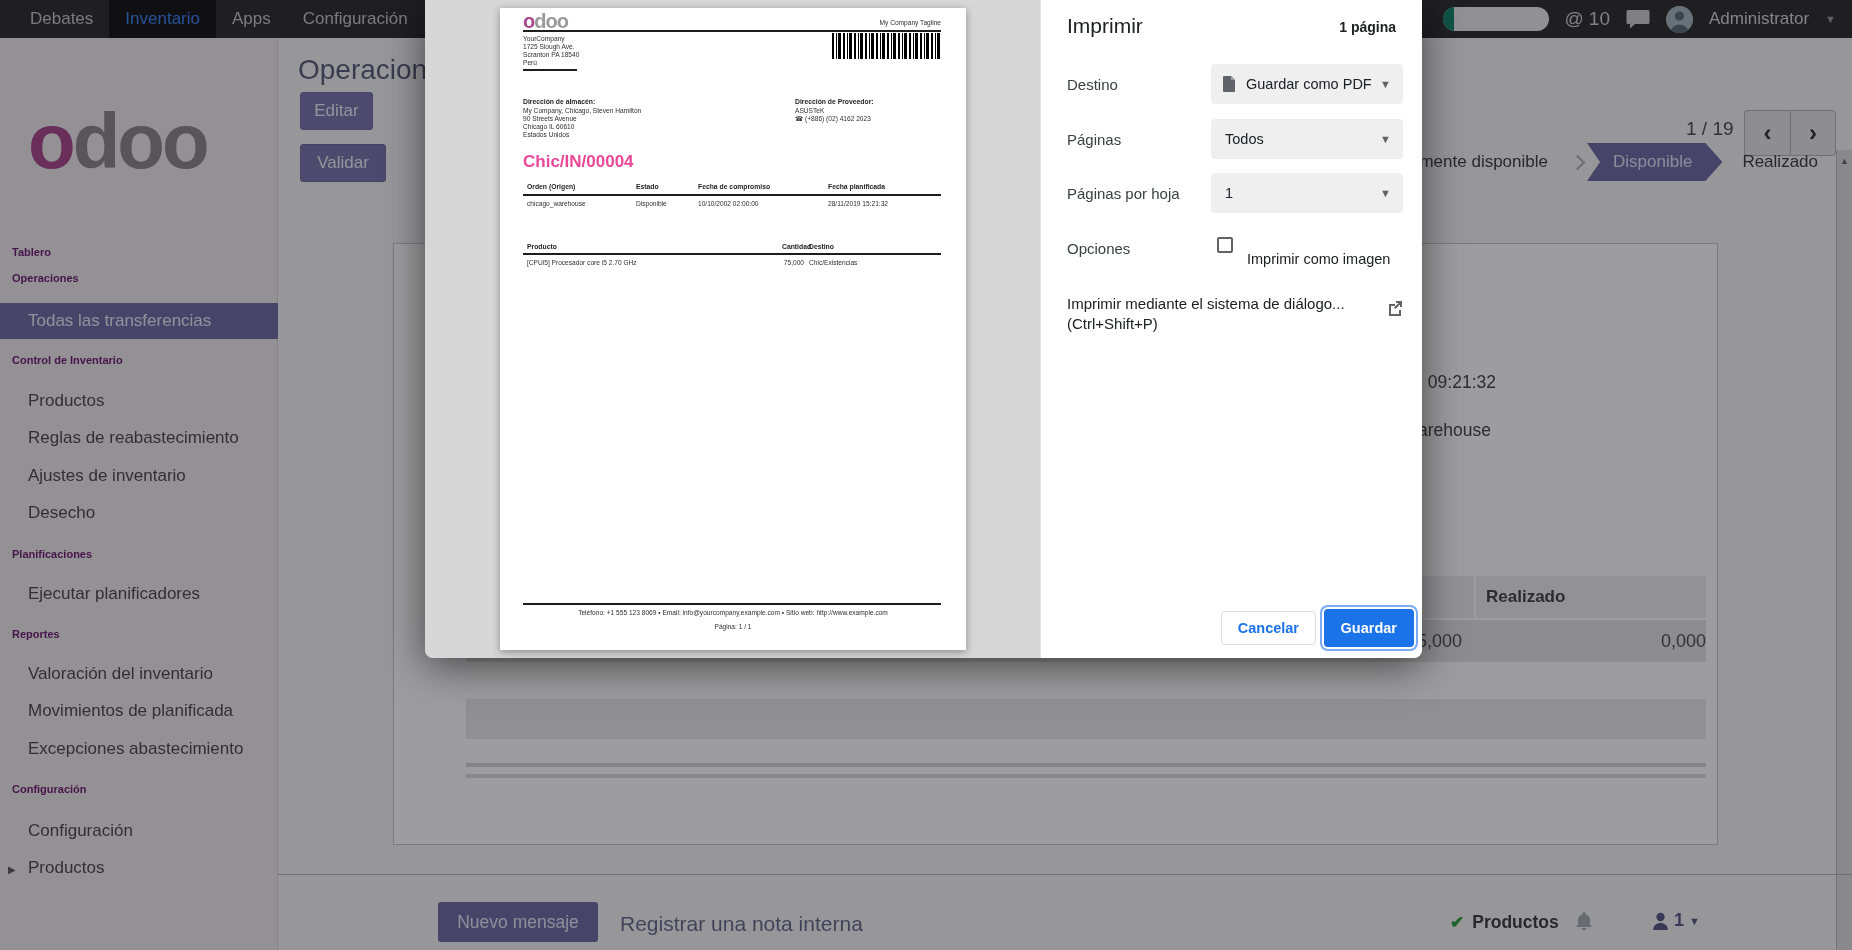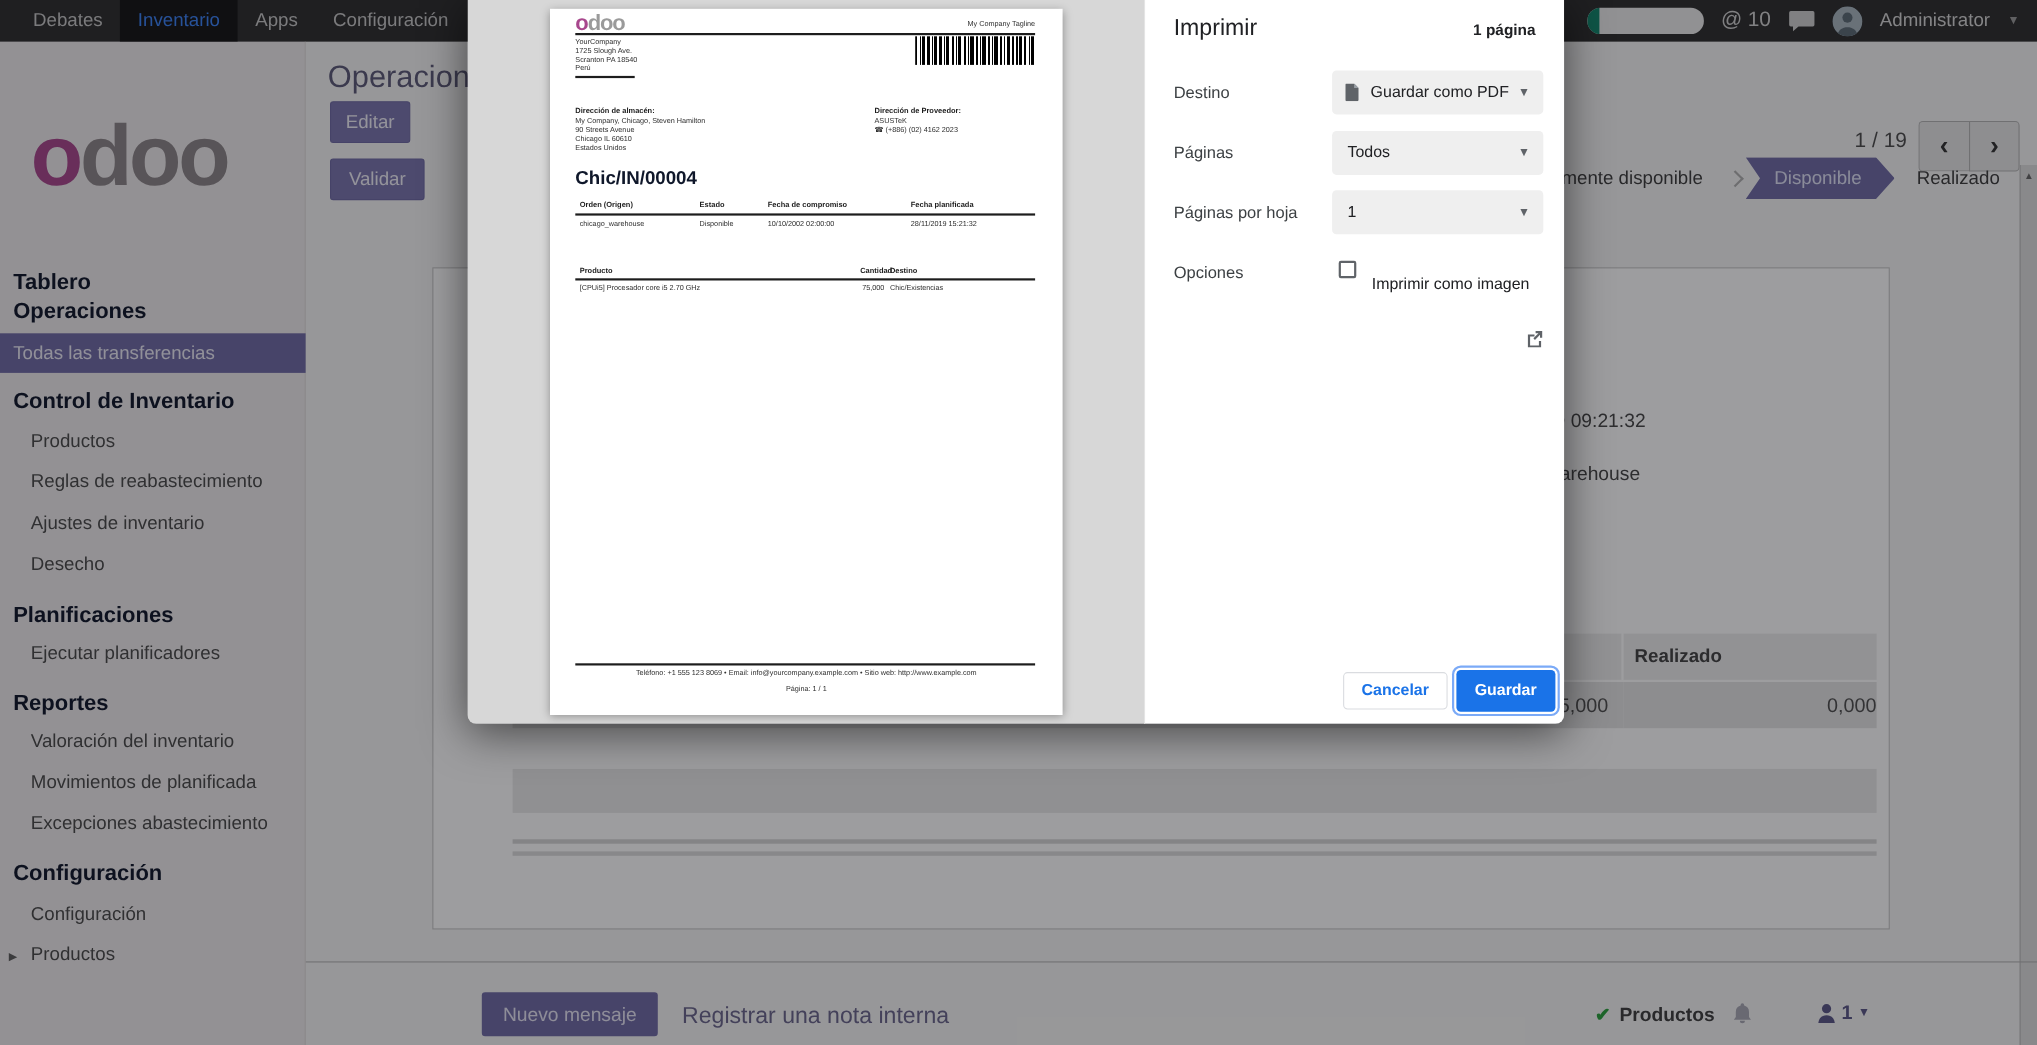--- a/index.html
+++ b/index.html
@@ -18,23 +18,23 @@
   .searchpill .green { position:absolute; left:0; top:0; width:11px; height:24px; background:#12856b; }
   .atcount { font-size:19px; color:#cfcfcf; display:flex; gap:5px; align-items:center; }
   .username { font-size:17px; color:#d6d6d6; }
   .caret { font-size:11px; color:#9a9a9a; }
   .avatar { width:27px; height:27px; border-radius:50%; background:#8fa3b0; overflow:hidden; display:flex; align-items:flex-end; justify-content:center; }
 
   
   .sidebar { position:absolute; left:0; top:38px; width:278px; height:912px; background:#efeced; border-right:1px solid #dcd8d8; z-index:1; }
   .logo { position:absolute; left:28px; top:58px; font-size:78px; font-weight:bold; letter-spacing:-3px; color:#8d8689; }
   .logo .o1 { color:#a8478d; }
-  .side-h { position:absolute; left:12px; font-size:20px; font-weight:bold; color:#0f172a; white-space:nowrap; }
+  .side-h { position:absolute; left:12px; font-size:11px; font-weight:bold; color:#701a75; white-space:nowrap; }
   .side-i { position:absolute; left:28px; font-size:17px; color:#4a4a4a; white-space:nowrap; cursor:default; }
-  .side-sel { position:absolute; left:0; width:278px; height:36px; background:#716ca6; color:#ebeaf5; font-size:17px; line-height:36px; padding-left:12px; white-space:nowrap; }
+  .side-sel { position:absolute; left:0; width:278px; height:36px; background:#716ca6; color:#ebeaf5; font-size:17px; line-height:36px; padding-left:28px; white-space:nowrap; }
   .side-exp { position:absolute; left:8px; font-size:10px; color:#5c5c5c; }
 
   
   .main { position:absolute; left:278px; top:38px; width:1574px; height:912px; background:#f6f6f6; z-index:1; }
   .pagetitle { position:absolute; left:20px; top:16px; font-size:28px; color:#5d5a78; }
   .obtn { position:absolute; background:#7b76ad; border:1px solid #6f6aa3; border-radius:3px; color:#f0eff8; font-size:17px; display:flex; align-items:center; justify-content:center; cursor:default; }
   .pager-label { position:absolute; left:1408px; top:80px; font-size:19px; color:#4c4c4c; }
   .pager-btns { position:absolute; left:1466px; top:72px; display:flex; }
   .pager-btn { width:46px; height:46px; background:#e7e7e7; border:1px solid #b5b5b5; font-size:24px; font-weight:bold; color:#333; display:flex; align-items:center; justify-content:center; }
   .pager-btn:first-child { border-radius:4px 0 0 4px; border-right:none; }
@@ -77,21 +77,21 @@
   .page { position:absolute; left:75px; top:8px; width:466px; height:642px; background:#fff; box-shadow:0 2px 8px rgba(0,0,0,0.35); }
   .page .abs { white-space:nowrap; }
   .doc-logo { font-size:20px; font-weight:bold; letter-spacing:-1px; color:#9a9a9a; }
   .doc-logo .o1 { color:#a8478d; }
   .t6 { font-size:6.6px; color:#2f2f2f; line-height:8px; }
   .t6b { font-size:6.8px; font-weight:bold; color:#1d1d1d; }
   .rule { background:#1d1d1d; height:2px; }
   .rule1 { background:#1d1d1d; height:1.5px; }
   .barcode { position:absolute; left:332px; top:25px; width:108px; height:26px;
     background:repeating-linear-gradient(to right,#000 0 2px,#fff 2px 4px,#000 4px 5px,#fff 5px 6px,#000 6px 9px,#fff 9px 11px); }
-  .doc-ref { font-size:17px; font-weight:bold; color:#0f172a; }
+  .doc-ref { font-size:17px; font-weight:bold; color:#ec4899; }
   .settings { flex:1; background:#ffffff; position:relative; border-left:1px solid #e4e4e4; }
   .dlg-title { position:absolute; left:26px; top:14px; font-size:21px; color:#202124; }
   .dlg-pages { position:absolute; right:26px; top:19px; font-size:14px; font-weight:bold; color:#202124; }
   .dlg-label { position:absolute; left:26px; font-size:15px; color:#3c4043; }
   .dlg-select { position:absolute; left:170px; width:192px; height:40px; background:#efefef; border-radius:4px; display:flex; align-items:center; font-size:14.5px; color:#202124; cursor:default; }
   .dlg-select .val { padding-left:14px; }
   .dlg-select .sel-caret { position:absolute; right:12px; font-size:11px; color:#5f6368; }
   .checkbox { position:absolute; left:176px; width:16px; height:16px; border:2px solid #5f6368; border-radius:2px; background:#fff; }
   .cb-label { position:absolute; left:206px; font-size:14.5px; color:#202124; }
   .syslink { position:absolute; left:26px; top:294px; font-size:15px; color:#202124; line-height:20px; cursor:default; }
@@ -303,20 +303,24 @@
       <div class="dlg-label" style="top:185px;">Páginas por hoja</div>
       <div class="dlg-select" style="top:173px;">
         <span class="val">1</span>
         <span class="sel-caret">▼</span>
       </div>
 
       <div class="dlg-label" style="top:240px;">Opciones</div>
       <div class="checkbox" style="top:237px;"></div>
       <div class="cb-label" style="top:240px;margin-top:11px;">Imprimir como imagen</div>
 
+      <div class="syslink">
+        <div>Imprimir mediante el sistema de diálogo...</div>
+        <div>(Ctrl+Shift+P)</div>
+      </div>
       <div class="extlink">
         <svg width="16" height="16" viewBox="0 0 16 16">
             <path d="M2 4h6v2H4v8h8v-4h2v6H2z" fill="#5f6368"></path>
             <path d="M9 1h6v6h-2V4.4L8.4 9 7 7.6 11.6 3H9z" fill="#5f6368"></path>
           </svg>
       </div>
 
       <div class="btn-cancel">Cancelar</div>
       <div class="btn-save">Guardar</div>
     </div>

